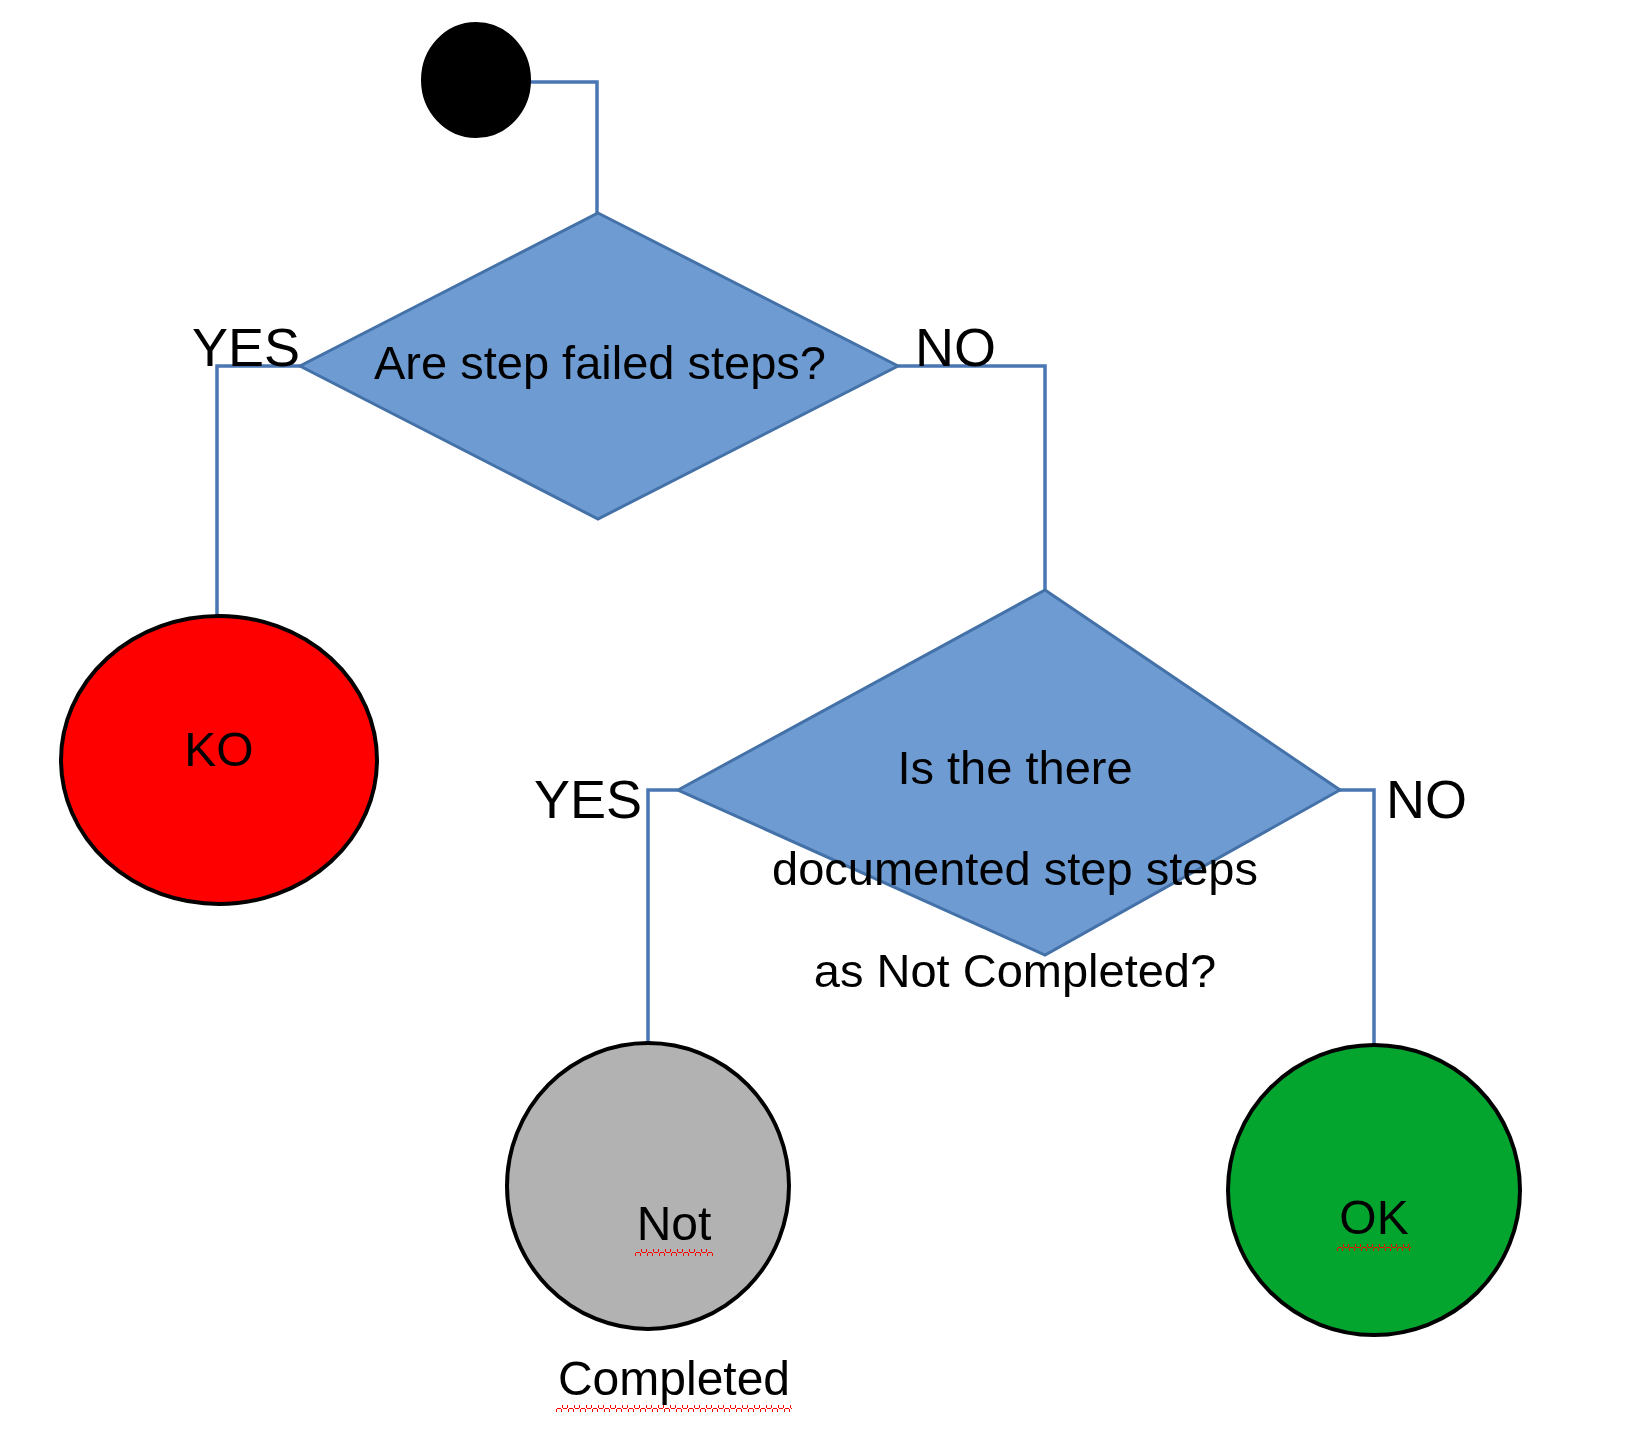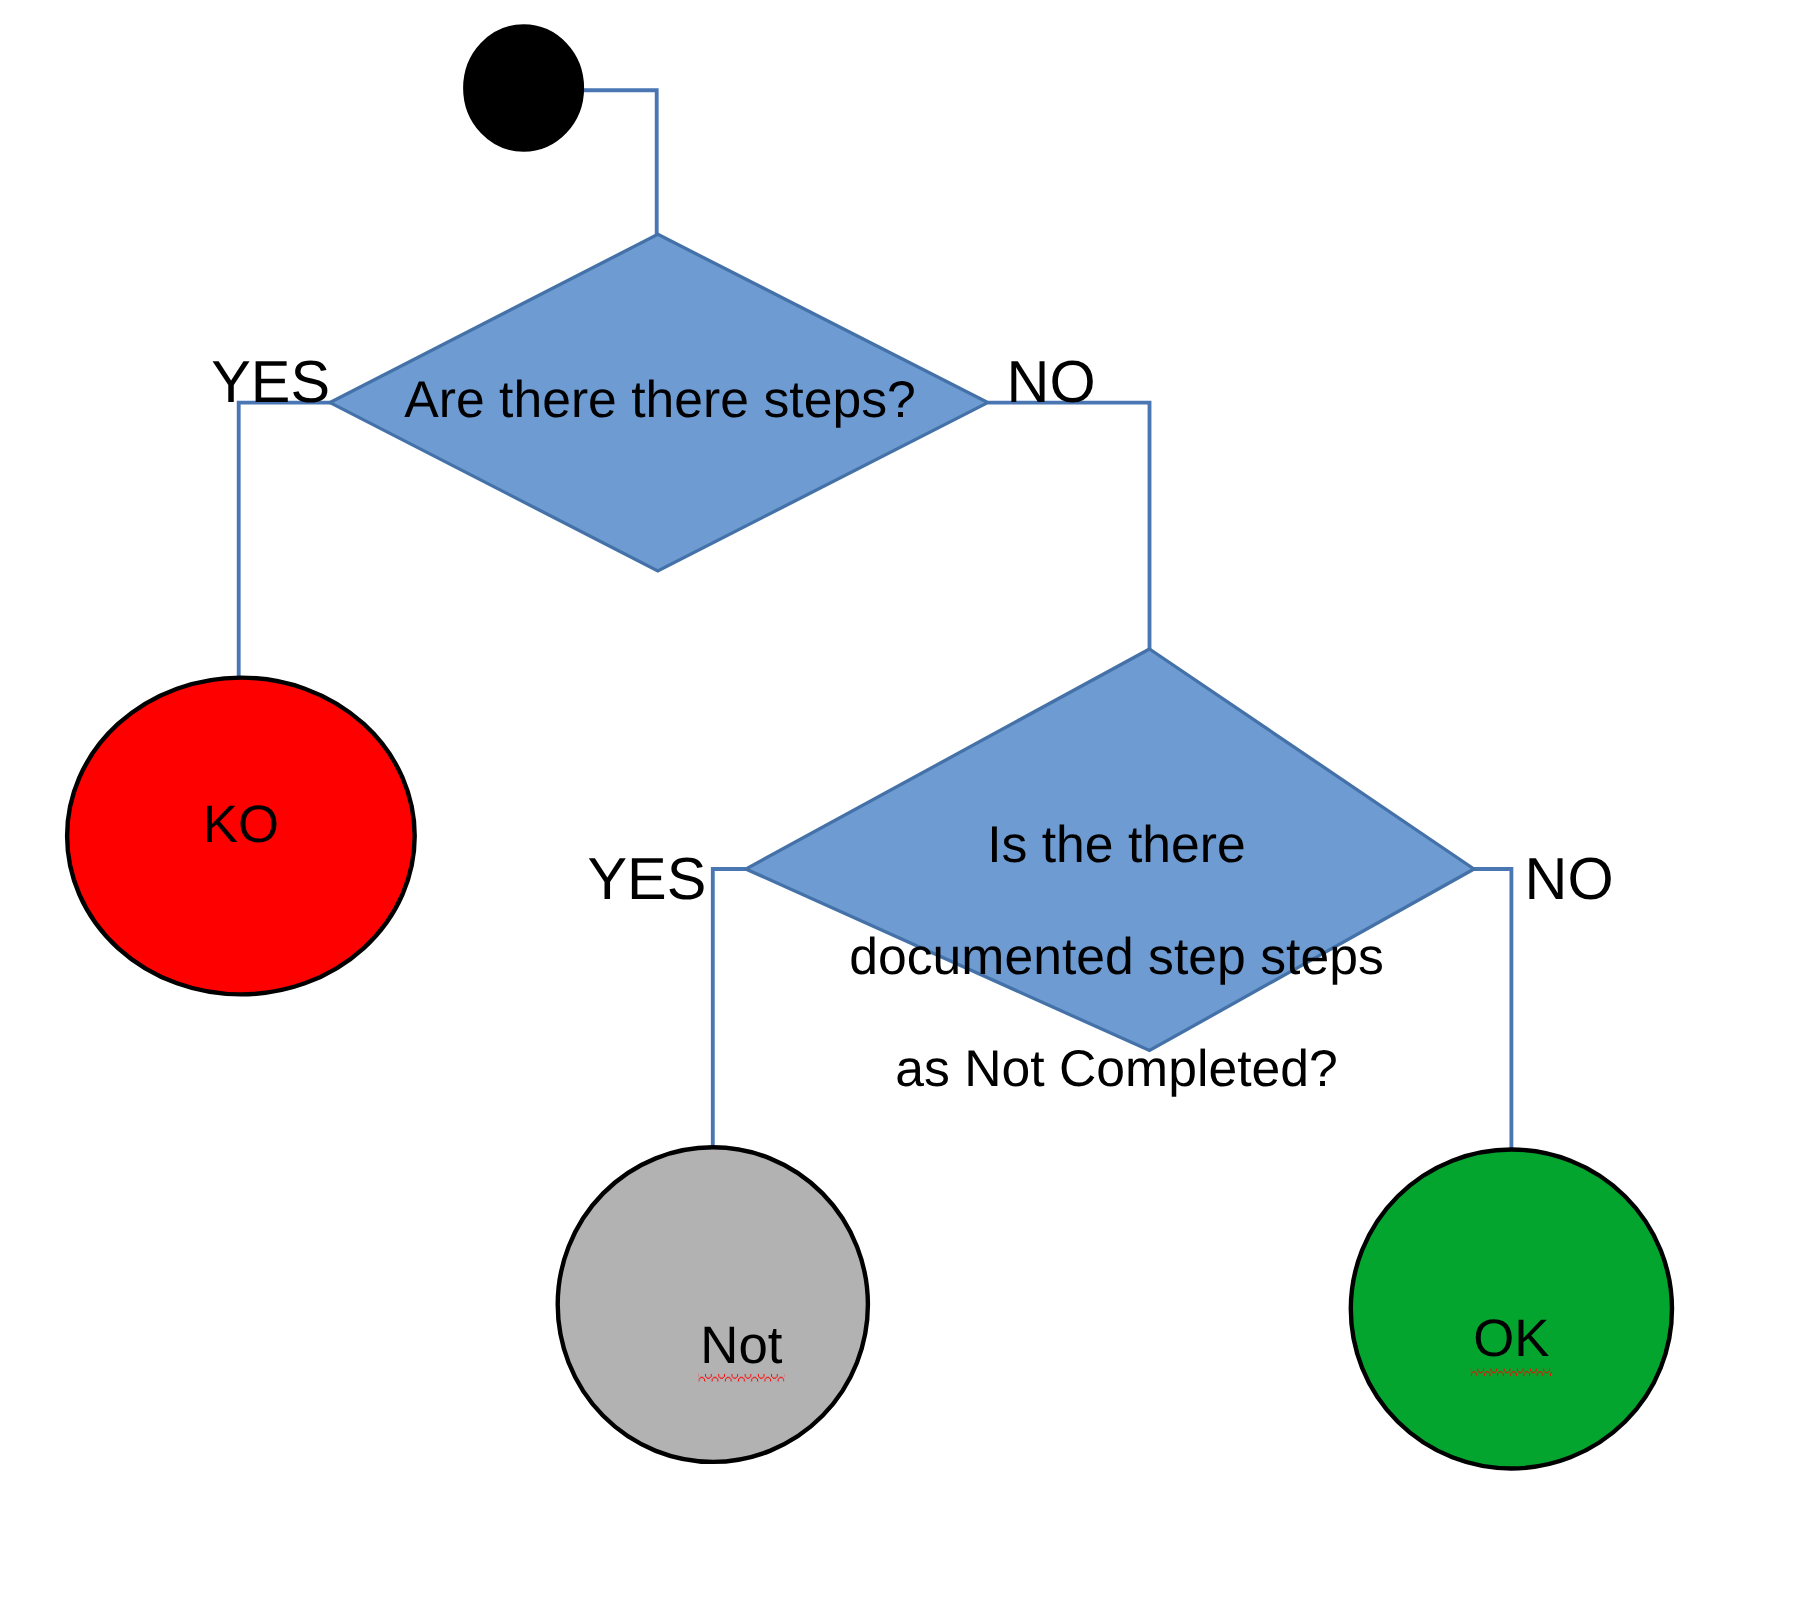--- a/index.html
+++ b/index.html
@@ -91,21 +91,21 @@
 
     <polygon points="1045,590 1340,790 1045,955 678,790" fill="#6d9bd2" stroke="#4472a8" stroke-width="3"></polygon>
 
     <ellipse cx="219" cy="760" rx="158" ry="144" fill="#ff0000" stroke="#000000" stroke-width="4"></ellipse>
 
     <ellipse cx="648" cy="1186" rx="141" ry="143" fill="#b2b2b2" stroke="#000000" stroke-width="4"></ellipse>
 
     <ellipse cx="1374" cy="1190" rx="146" ry="145" fill="#04a52f" stroke="#000000" stroke-width="4"></ellipse>
   </svg>
 
-  <div class="node-label decision-text" style="left:330px; top:338px; width:540px;">Are there there steps?</div>
+  <div class="node-label decision-text" style="left:330px; top:338px; width:540px;">Are step failed steps?</div>
 
   <div class="edge-label" style="left:192px; top:320px;">YES</div>
 
   <div class="edge-label" style="left:915px; top:320px;">NO</div>
 
   <div class="node-label decision-text" style="left:735px; top:692px; width:560px;">
     <div>Is the there</div>
     <div>documented step steps</div>
     <div>as Not Completed?</div>
   </div>
@@ -115,19 +115,22 @@
   <div class="edge-label" style="left:1386px; top:772px;">NO</div>
 
   <div class="node-label terminal-text" style="left:69px; top:672px; width:300px;">
     <div>KO</div>
   </div>
 
   <div class="node-label terminal-text" style="left:524px; top:1094px; width:300px;">
     <div>
       <span class="spell">Not</span>
     </div>
+    <div>
+      <span class="spell">Completed</span>
+    </div>
   </div>
 
   <div class="node-label terminal-text" style="left:1254px; top:1140px; width:240px;">
     <span class="spell">OK</span>
   </div>
 
 </div>
 
 </body></html>

